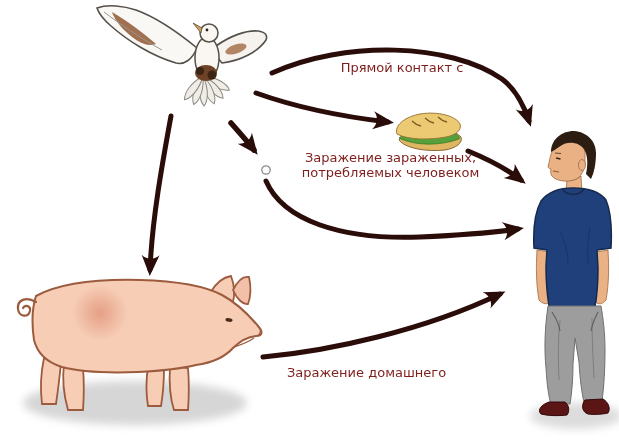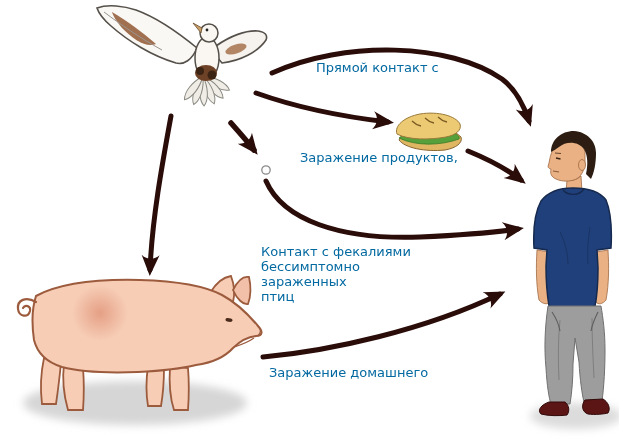--- a/index.html
+++ b/index.html
@@ -6,25 +6,25 @@
   .stage{
     position:relative;
     width:619px;height:442px;
     background:#ffffff;
     overflow:hidden;
     font-family:"DejaVu Sans", sans-serif;
   }
   .stage svg{position:absolute;left:0;top:0;}
   .dlabel{
     position:absolute;
-    text-align:left;
+    text-align:center;
     font-size:13px;
     line-height:15px;
     font-weight:400;
-    color:#0369a1;
+    color:#7f1d1d;
   }
   .dlabel span{display:block;}
 </style>
 </head>
 <body>
 
 <div class="stage">
 
   <svg width="619" height="442" viewBox="0 0 619 442">
     <defs>
@@ -143,26 +143,22 @@
       <path d="M171,116 C162,165 152,220 150,270" marker-end="url(#ah)" stroke="#2a0c09"></path>
       <path d="M263,357 C330,351 425,330 500,294" marker-end="url(#ah)" stroke="#2a0c09"></path>
     </g>
   </svg>
 
   <div class="dlabel" style="left:316px;top:60px;width:172px;">
     <span>Прямой контакт с</span>
   </div>
 
   <div class="dlabel" style="left:300px;top:150px;width:181px;">
-    <span>Заражение продуктов,</span>
+    <span>Заражение зараженных,</span>
+    <span>потребляемых человеком</span>
   </div>
 
-  <div class="dlabel" style="left:261px;top:244px;width:181px;">
-    <span>Контакт с фекалиями</span>
-    <span>бессимптомно зараженных</span>
-    <span>птиц</span>
-  </div>
 
-  <div class="dlabel" style="left:269px;top:365px;width:181px;">
+  <div class="dlabel" style="left:276px;top:365px;width:181px;">
     <span>Заражение домашнего</span>
   </div>
 
 </div>
 
 </body></html>

